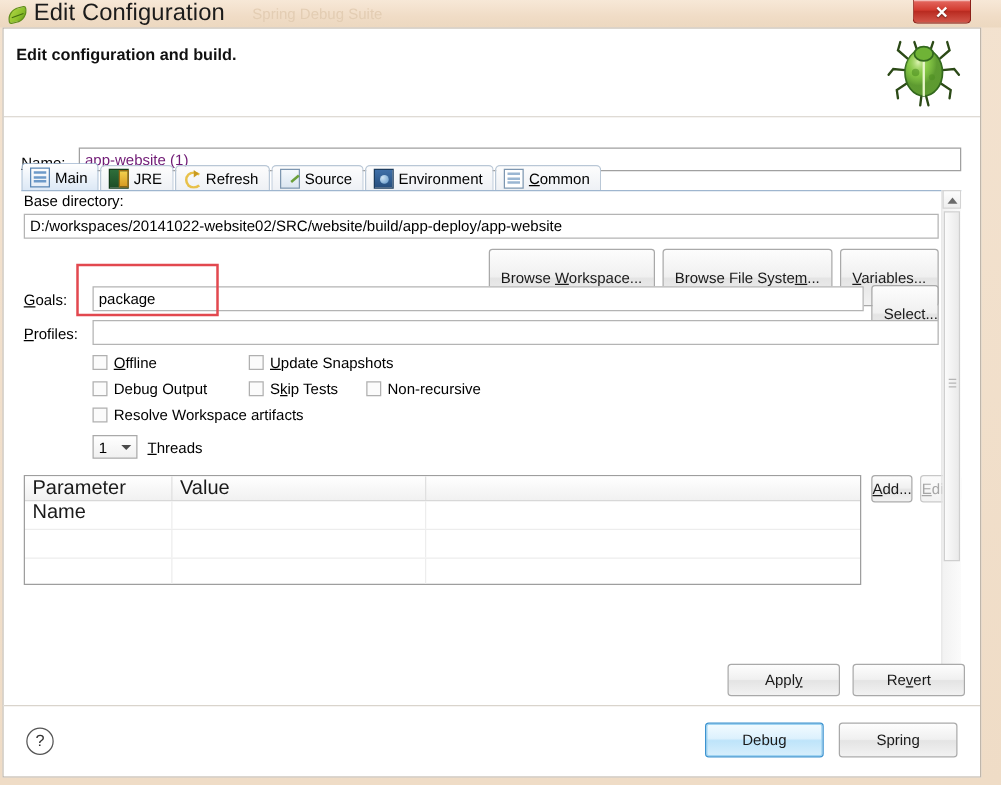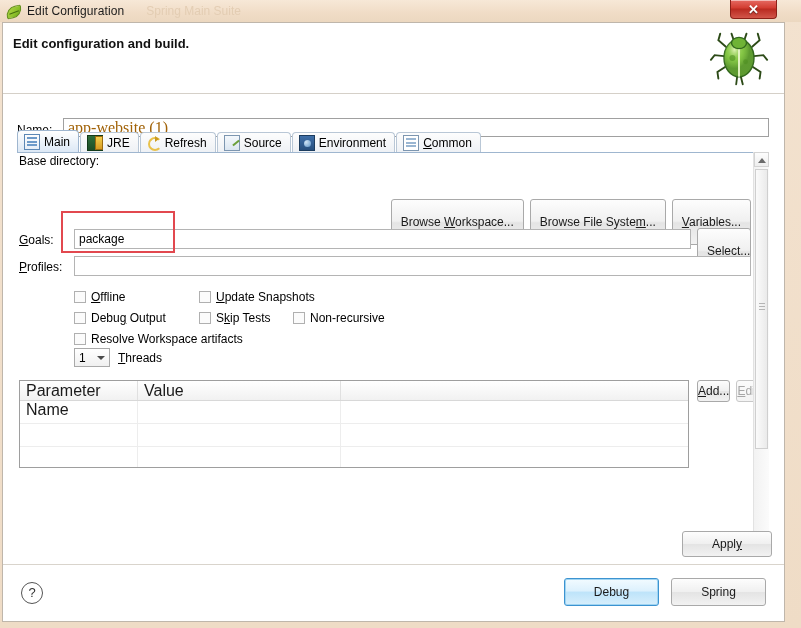--- a/index.html
+++ b/index.html
@@ -45,21 +45,21 @@
   }
   .leaf:after {
     content: "";
     position: absolute;
     left: 2px; top: 5px;
     width: 10px; height: 1px;
     background: #456c10;
     transform: rotate(-8deg);
   }
   .title-text {
-    font-size: 12px;
+    font-size: 19px;
     color: #1b1b1b;
     letter-spacing: .1px;
   }
   .title-ghost {
     margin-left: 22px;
     font-size: 12px;
     color: #e3cdb3;
     user-select: none;
   }
   .win-buttons {
@@ -128,25 +128,25 @@
     display: flex;
     align-items: flex-end;
     width: 752px;
   }
   .name-label { width: 46px; font-size: 12px; }
   .name-input {
     flex: 1;
     height: 19px;
     border: 1px solid #a0a0a0;
     background: #ffffff;
-    font-family: Liberation Serif, serif;
-    font-size: 16px;
+    font-family: Liberation Sans, sans-serif;
+    font-size: 12px;
     padding: 0 4px;
     box-sizing: border-box;
-    color: #a16207;
+    color: #701a75;
   }
 
   
   .tabs {
     position: absolute;
     left: 14px; top: 36px;
     width: 752px;
     height: 22px;
     display: flex;
     align-items: flex-end;
@@ -254,21 +254,21 @@
   .red-box {
     position: absolute;
     left: 44px; top: 59px;
     width: 114px; height: 42px;
     border: 2px solid #e2484f;
     box-sizing: border-box;
     pointer-events: none;
   }
 
   .checks { position:absolute; left:57px; top:131px; width:560px; }
-  .chk-row { display:flex; align-items:flex-end; height:21px; }
+  .chk-row { display:flex; align-items:flex-start; height:21px; }
   .chk {
     display: inline-flex;
     align-items: center;
     gap: 5px;
     font-size: 12px;
     margin-right: 0;
     cursor: pointer;
   }
   .chk .box {
     width: 12px; height: 12px;
@@ -428,21 +428,21 @@
 </head>
 <body>
 
 <div id="screen">
 
   <div class="titlebar">
     <div class="title-icon">
       <div class="leaf"></div>
     </div>
     <span class="title-text">Edit Configuration</span>
-    <span class="title-ghost">Spring Main Suite</span>
+    <span class="title-ghost">Spring Debug Suite</span>
     <div class="win-buttons">
       <div class="close-btn">✕</div>
     </div>
   </div>
 
   <div class="dialog">
 
     <div class="header-area">
       <div class="header-title">Edit configuration and build.</div>
       <svg class="bug-icon" viewBox="0 0 64 64">
@@ -505,20 +505,21 @@
         <div class="tab">
           <span class="tab-ico ico-common"></span>
           <span><span class="und">C</span>ommon</span>
         </div>
       </div>
 
       <div class="panel">
         <div class="panel-inner">
 
           <div class="field-label" id="base-dir-label">Base directory:</div>
+          <input class="txt" id="base-dir-input" type="text" value="D:/workspaces/20141022-website02/SRC/website/build/app-deploy/app-website" style="">
 
           <div id="base-dir-buttons">
             <button class="btn">Browse <span class="und">W</span>orkspace...</button>
             <button class="btn">Browse File Syste<span class="und">m</span>...</button>
             <button class="btn"><span class="und">V</span>ariables...</button>
           </div>
 
           <div class="field-label" id="goals-label"><span class="und">G</span>oals:</div>
           <input class="txt" id="goals-input" type="text" value="package" style="">
           <button class="btn" id="goals-select">Select...</button>
@@ -605,20 +606,21 @@
             </div>
           <div class="vs-thumb"></div>
           <div class="vs-btn down">
               <i></i>
             </div>
         </div>
       </div>
 
       <div class="apply-row">
         <button class="btn">Appl<span class="und">y</span></button>
+        <button class="btn">Re<span class="und">v</span>ert</button>
       </div>
 
     </div>
 
     <div class="bottom-bar">
       <div class="help-icon">?</div>
       <div class="bottom-buttons">
         <button class="btn primary">Debug</button>
         <button class="btn">Spring</button>
       </div>

